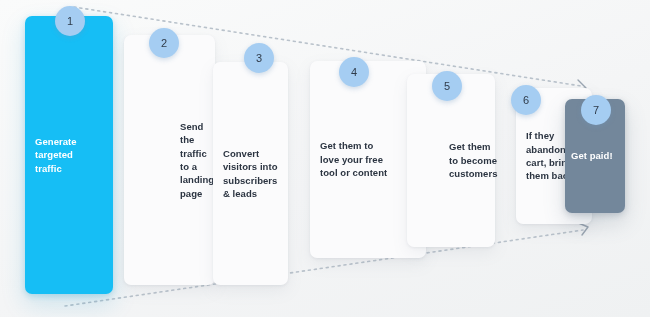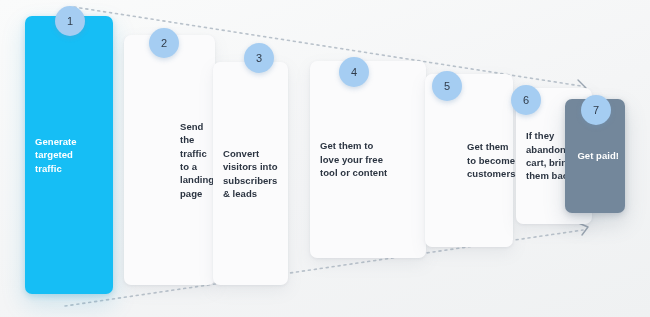--- a/index.html
+++ b/index.html
@@ -60,21 +60,21 @@
     line-height: 1.42;
     letter-spacing: 0.05px;
     color: #2b3441;
     white-space: pre-line;
   }
   .card-first .card-text,
   .card-last .card-text {
     color: #ffffff;
   }
   .card-last .card-text {
-    text-align: right;
+    text-align: left;
     padding: 0 6px;
   }
 
   
   .badge {
     position: absolute;
     width: 30px;
     height: 30px;
     border-radius: 50%;
     background: #a5cdf2;
@@ -120,21 +120,21 @@
 subscribers
 &amp; leads</div>
       </div>
       <div class="badge" style="left: 244px; top: 43px;">3</div>
       <div class="card card-plain" style="left: 310px; top: 61px; width: 116px; height: 197px;">
         <div class="card-text">Get them to
 love your free
 tool or content</div>
       </div>
       <div class="badge" style="left: 339px; top: 57px;">4</div>
-      <div class="card card-plain" style="left: 425px; top: 74px; width: 88px; height: 173px; padding-left: 32px;">
+      <div class="card card-plain" style="left: 407px; top: 74px; width: 88px; height: 173px; padding-left: 32px;">
         <div class="card-text">Get them
 to become
 customers</div>
       </div>
       <div class="badge" style="left: 432px; top: 71px;">5</div>
       <div class="card card-plain" style="left: 516px; top: 88px; width: 76px; height: 136px;">
         <div class="card-text">If they
 abandoned
 cart, bring
 them back</div>

